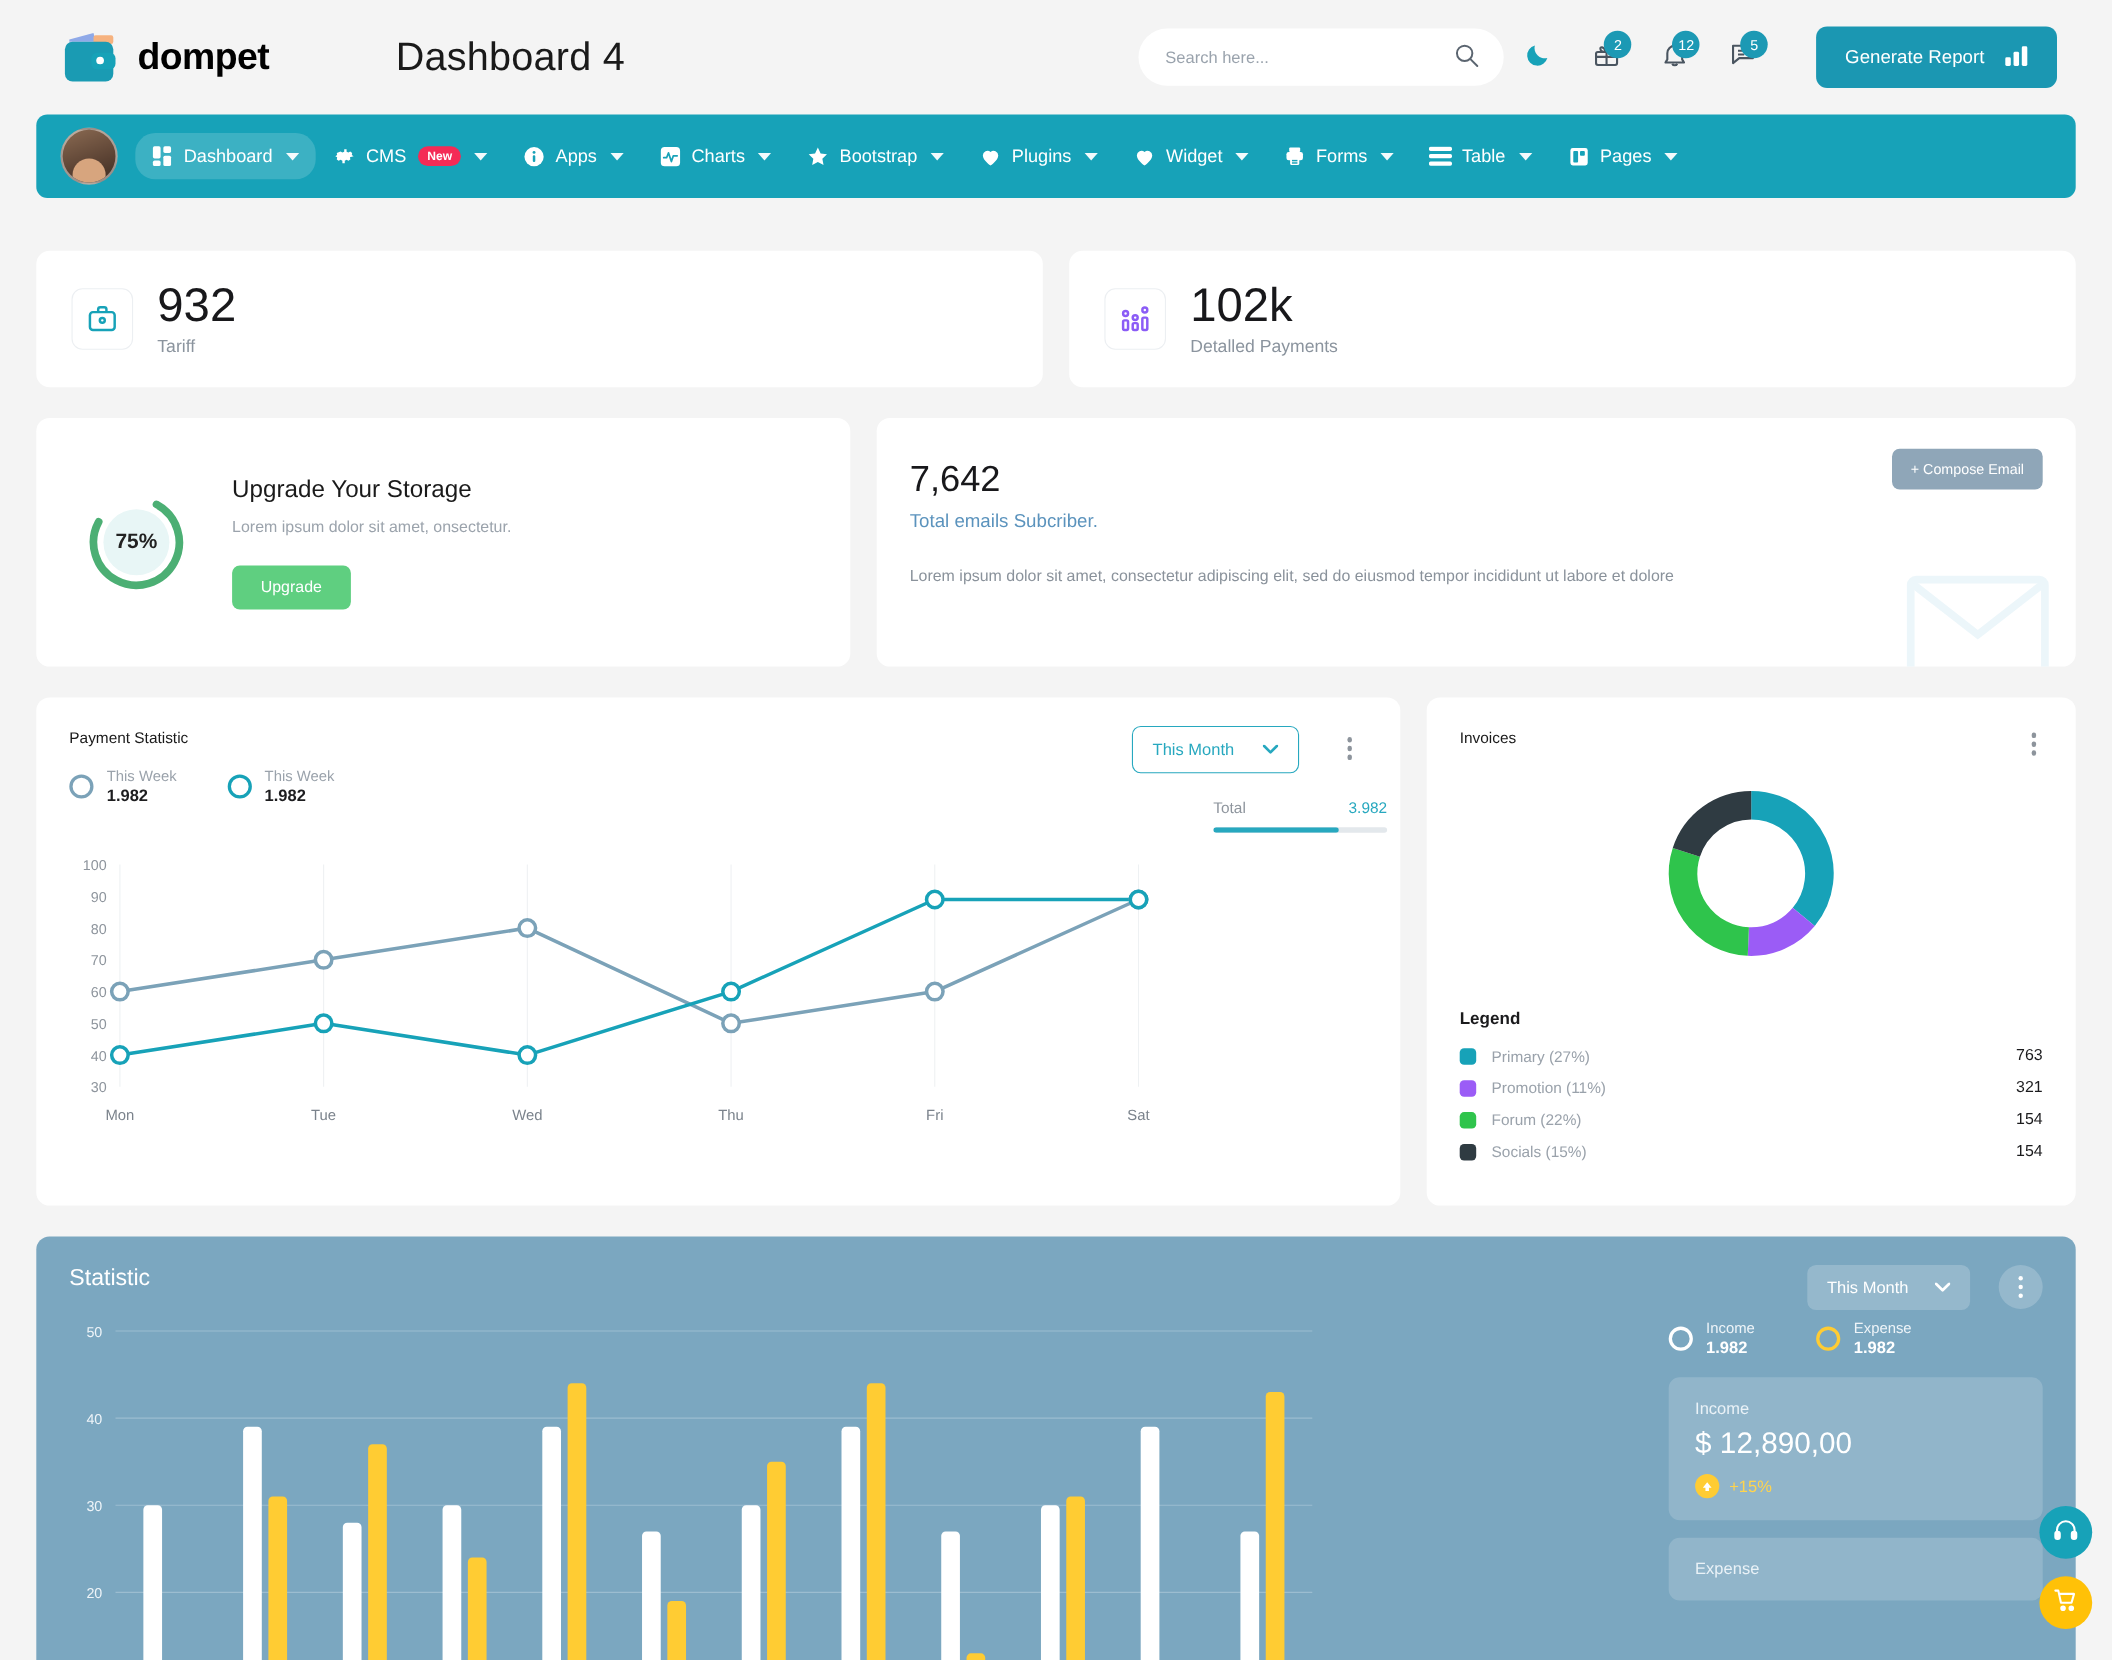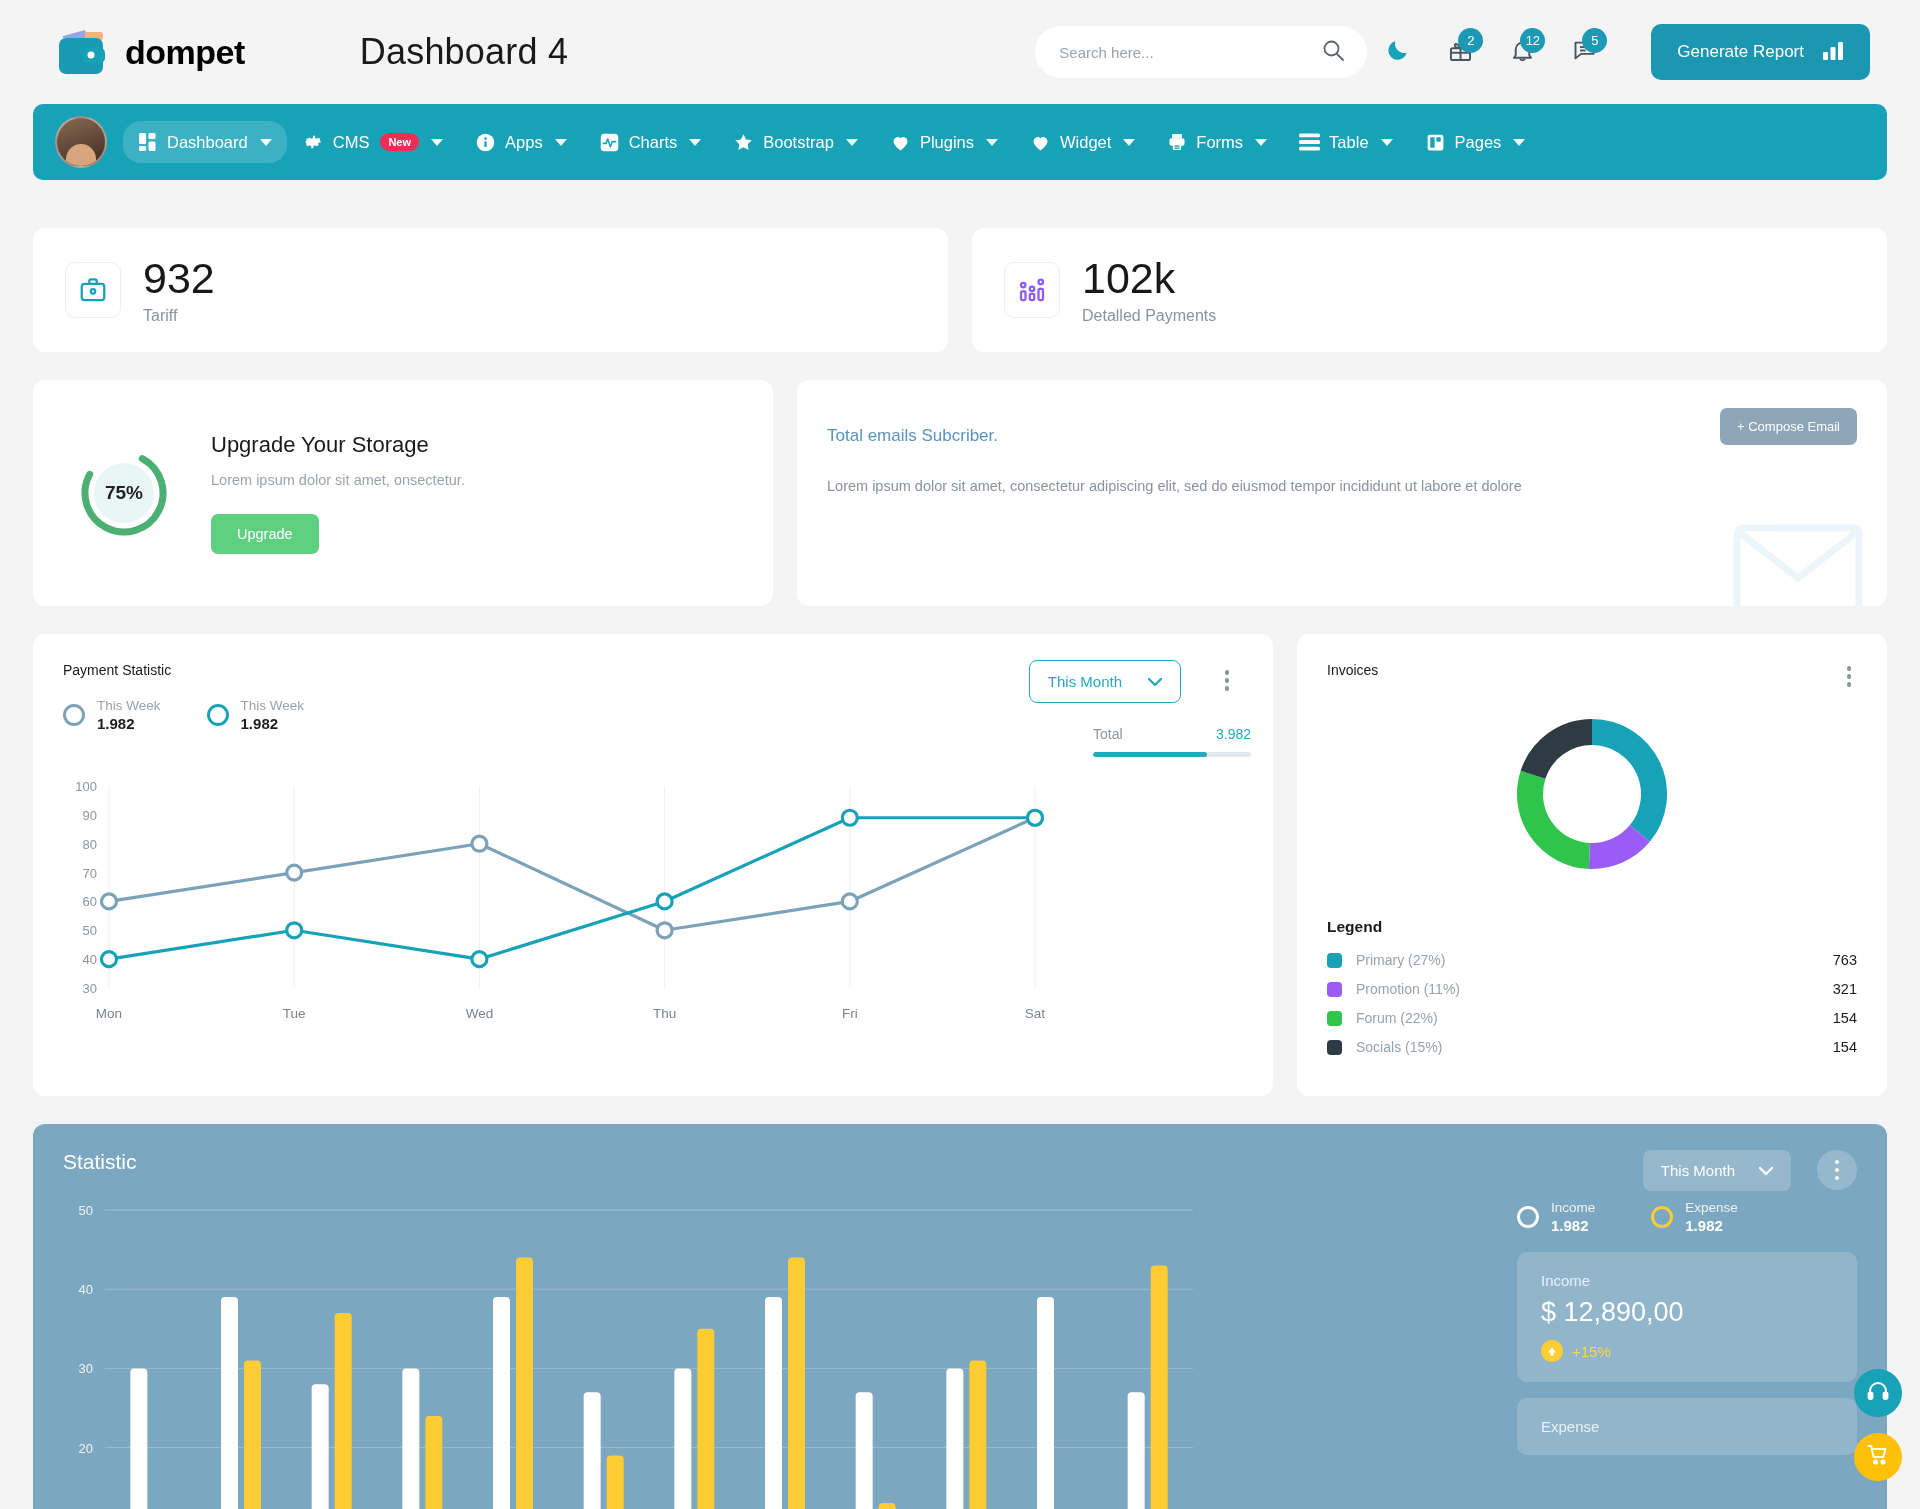--- a/index.html
+++ b/index.html
@@ -157,21 +157,21 @@
     position: absolute; top: 26px; right: 92px; border: 1px solid #27a8bf;
     color: #27a8bf; border-radius: 8px; padding: 12px 18px; font-size: 15px;
     display: flex; align-items: center; gap: 26px; cursor: pointer; background: #fff;
   }
   .dots {
     position: absolute; cursor: pointer; display: flex; flex-direction: column;
     gap: 3.5px; align-items: center;
   }
   .dots span { width: 4.5px; height: 4.5px; border-radius: 50%; background: #8d949c; display:block; }
 
-  .total-block { position: absolute; top: 92px; right: 22px; width: 158px; }
+  .total-block { position: absolute; top: 92px; right: 12px; width: 158px; }
   .total-row { display: flex; justify-content: space-between; align-items: baseline; }
   .total-lbl { font-size: 14px; color: #8e959d; }
   .total-val { font-size: 14px; color: #27a8bf; }
   .total-bar { height: 5px; background: #e3e8ec; border-radius: 3px; margin-top: 10px; overflow: hidden; }
   .total-bar > i { display: block; height: 100%; background: #27a8bf; border-radius: 3px; }
 
   .legend-title { font-size: 15.5px; color: #1b1b1d; font-weight: 700; margin-bottom: 16px; }
   .legend-row {
     display: flex; align-items: center; font-size: 14px; color: #9aa2ab;
     margin-bottom: 13px;
@@ -472,20 +472,21 @@
         <span class="ring-label">75%</span>
       </div>
       <div>
         <div class="storage-title">Upgrade Your Storage</div>
         <div class="storage-desc">Lorem ipsum dolor sit amet, onsectetur.</div>
         <button class="upgrade-btn">Upgrade</button>
       </div>
     </div>
 
     <div class="email-card">
+      <div class="email-num">7,642</div>
       <div class="email-sub">Total emails Subcriber.</div>
       <div class="email-desc">Lorem ipsum dolor sit amet, consectetur adipiscing elit, sed do eiusmod tempor incididunt ut labore et dolore</div>
       <button class="compose-btn">+ Compose Email</button>
       <span class="envelope-deco">
         <svg width="130" height="96" viewBox="0 0 130 96" fill="none" stroke="#daedf5" stroke-width="7">
           <rect x="4" y="4" width="122" height="88" rx="5"></rect>
             <polyline points="6,8 65,54 124,8"></polyline>
         </svg>
       </span>
     </div>

